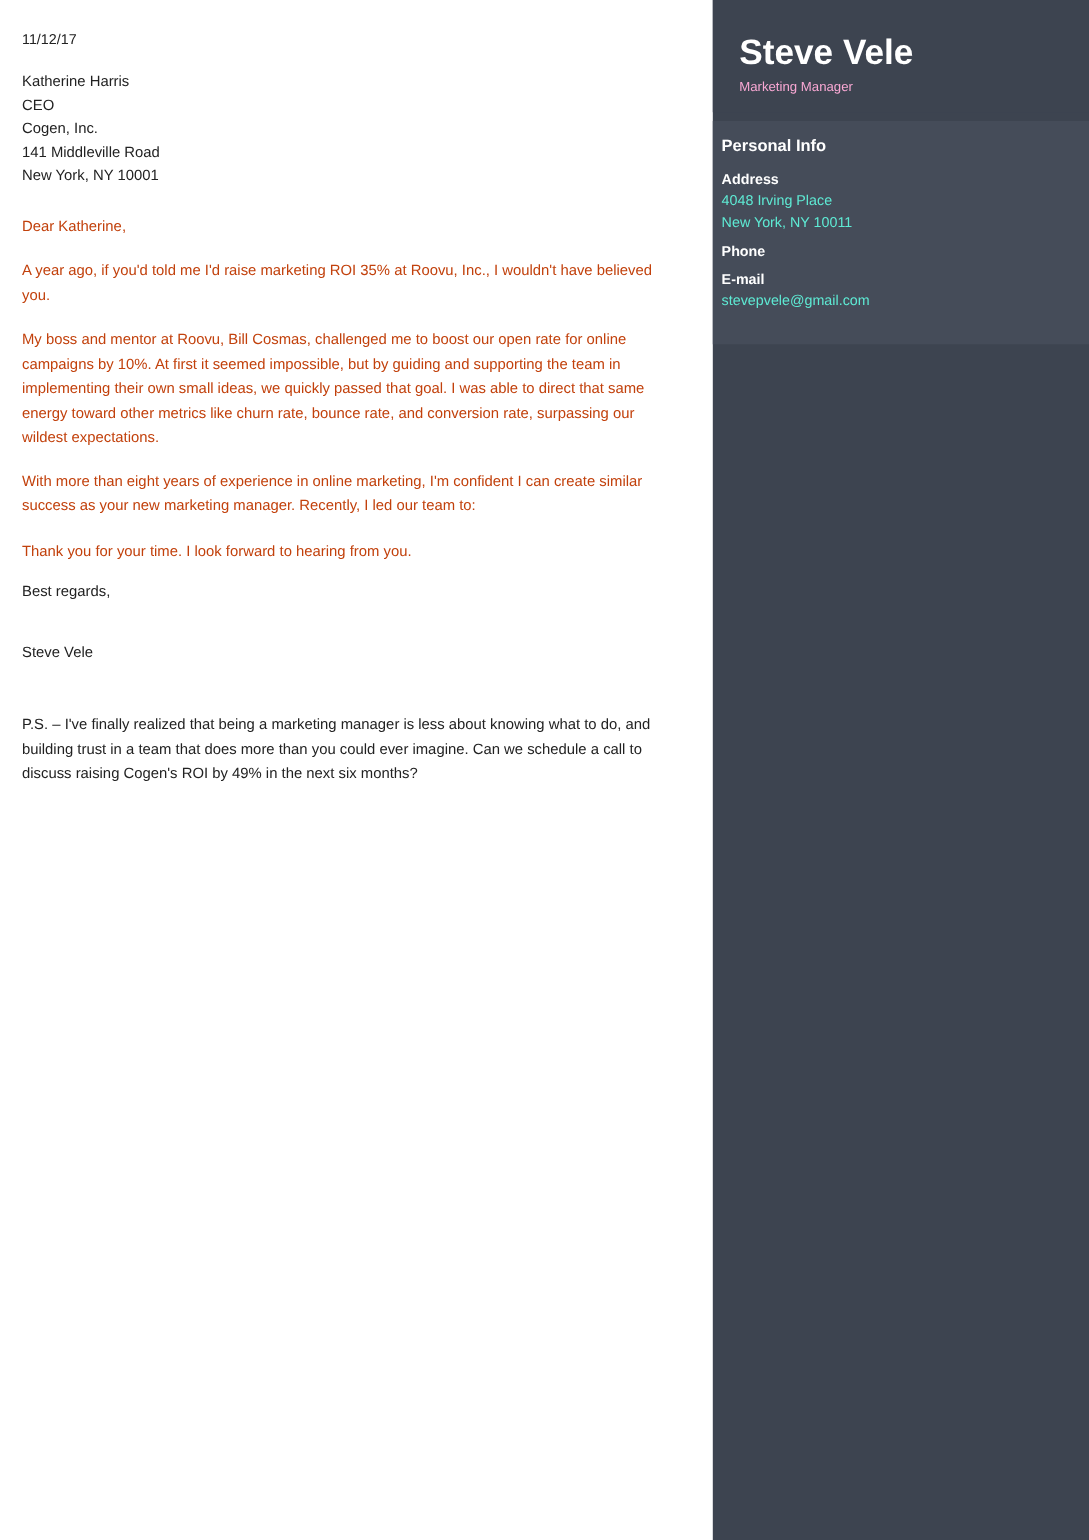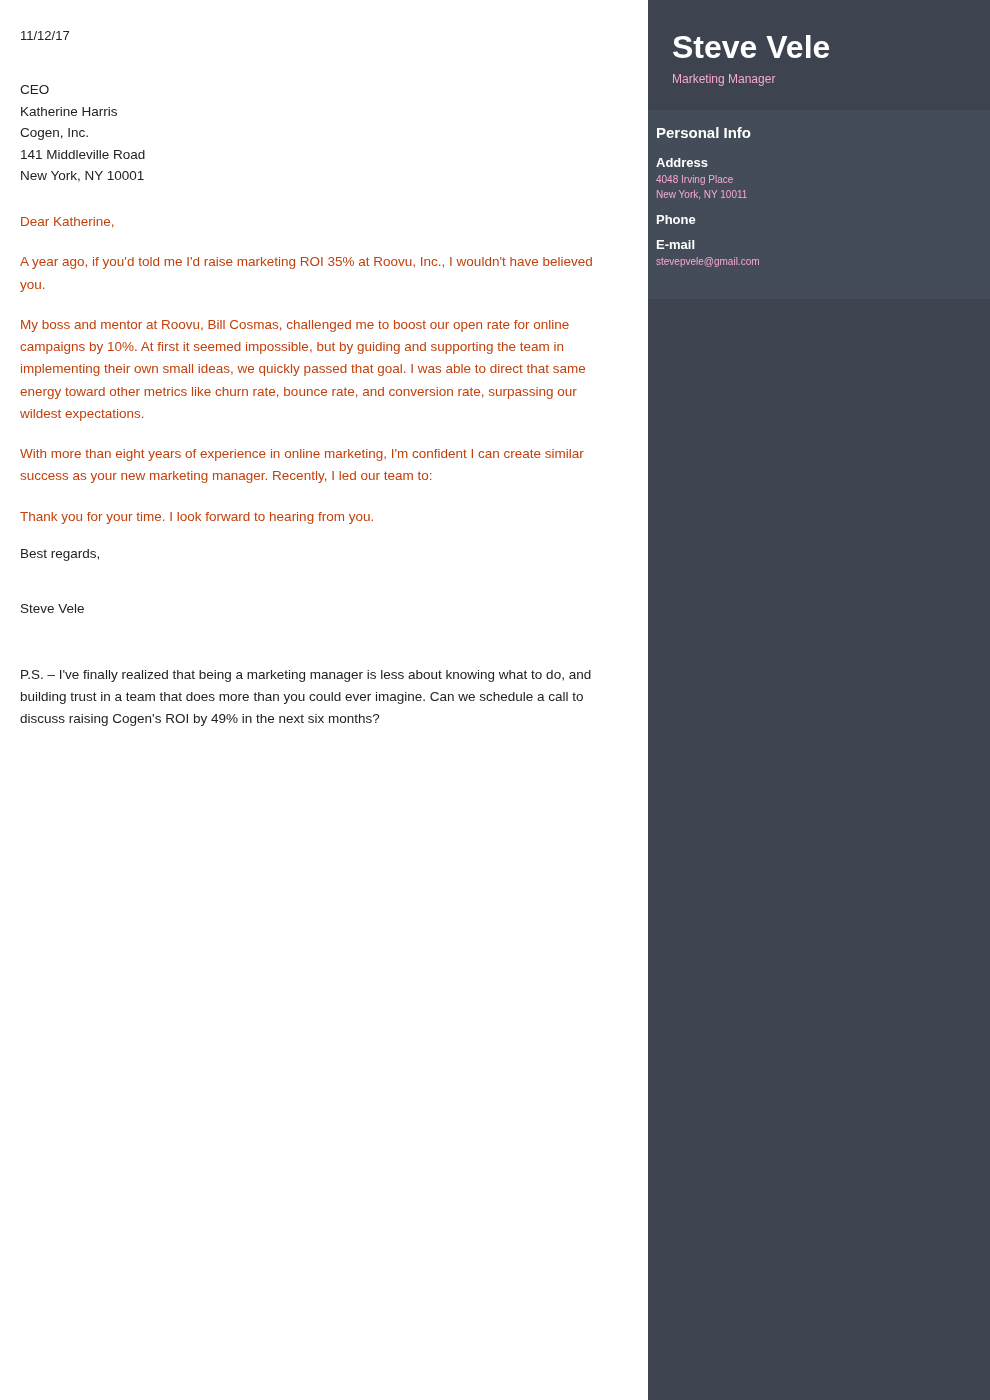--- a/index.html
+++ b/index.html
@@ -27,21 +27,21 @@
     .letter-section {
       flex: 0 0 648px;
       width: 648px;
       padding: 28px 32px 32px 20px;
       background: #fff;
     }
 
     .letter-date {
       font-size: 13px;
       color: #222;
-      margin-bottom: 36px;
+      margin-bottom: 20px;
     }
 
     .letter-recipient {
       margin-bottom: 24px;
       line-height: 1.6;
       font-size: 13.5px;
     }
 
     .letter-body {
       font-size: 13.5px;
@@ -134,22 +134,22 @@
       color: #ffffff;
       margin-bottom: 2px;
       margin-top: 12px;
     }
 
     .info-label:first-of-type {
       margin-top: 0;
     }
 
     .info-value {
-      font-size: 10px;
-      color: #f9a8d4;
+      font-size: 13px;
+      color: #5eead4;
       line-height: 1.5;
     }
 
     .info-block {
       margin-bottom: 10px;
     }
 
     .info-block:first-child .info-label {
       margin-top: 0;
     }
@@ -157,22 +157,22 @@
 </head>
 <body>
 
 <div class="page-layout">
 
   <div class="letter-section">
 
     <div class="letter-date">11/12/17</div>
 
     <div class="letter-recipient">
+      <div>Katherine Harris</div>
       <div>CEO</div>
-      <div>Katherine Harris</div>
       <div>Cogen, Inc.</div>
       <div>141 Middleville Road</div>
       <div>New York, NY 10001</div>
     </div>
 
     <div class="letter-body">
 
       <p>Dear Katherine,</p>
 
       <p>A year ago, if you'd told me I'd raise marketing ROI 35% at Roovu, Inc., I wouldn't have believed you.</p>

